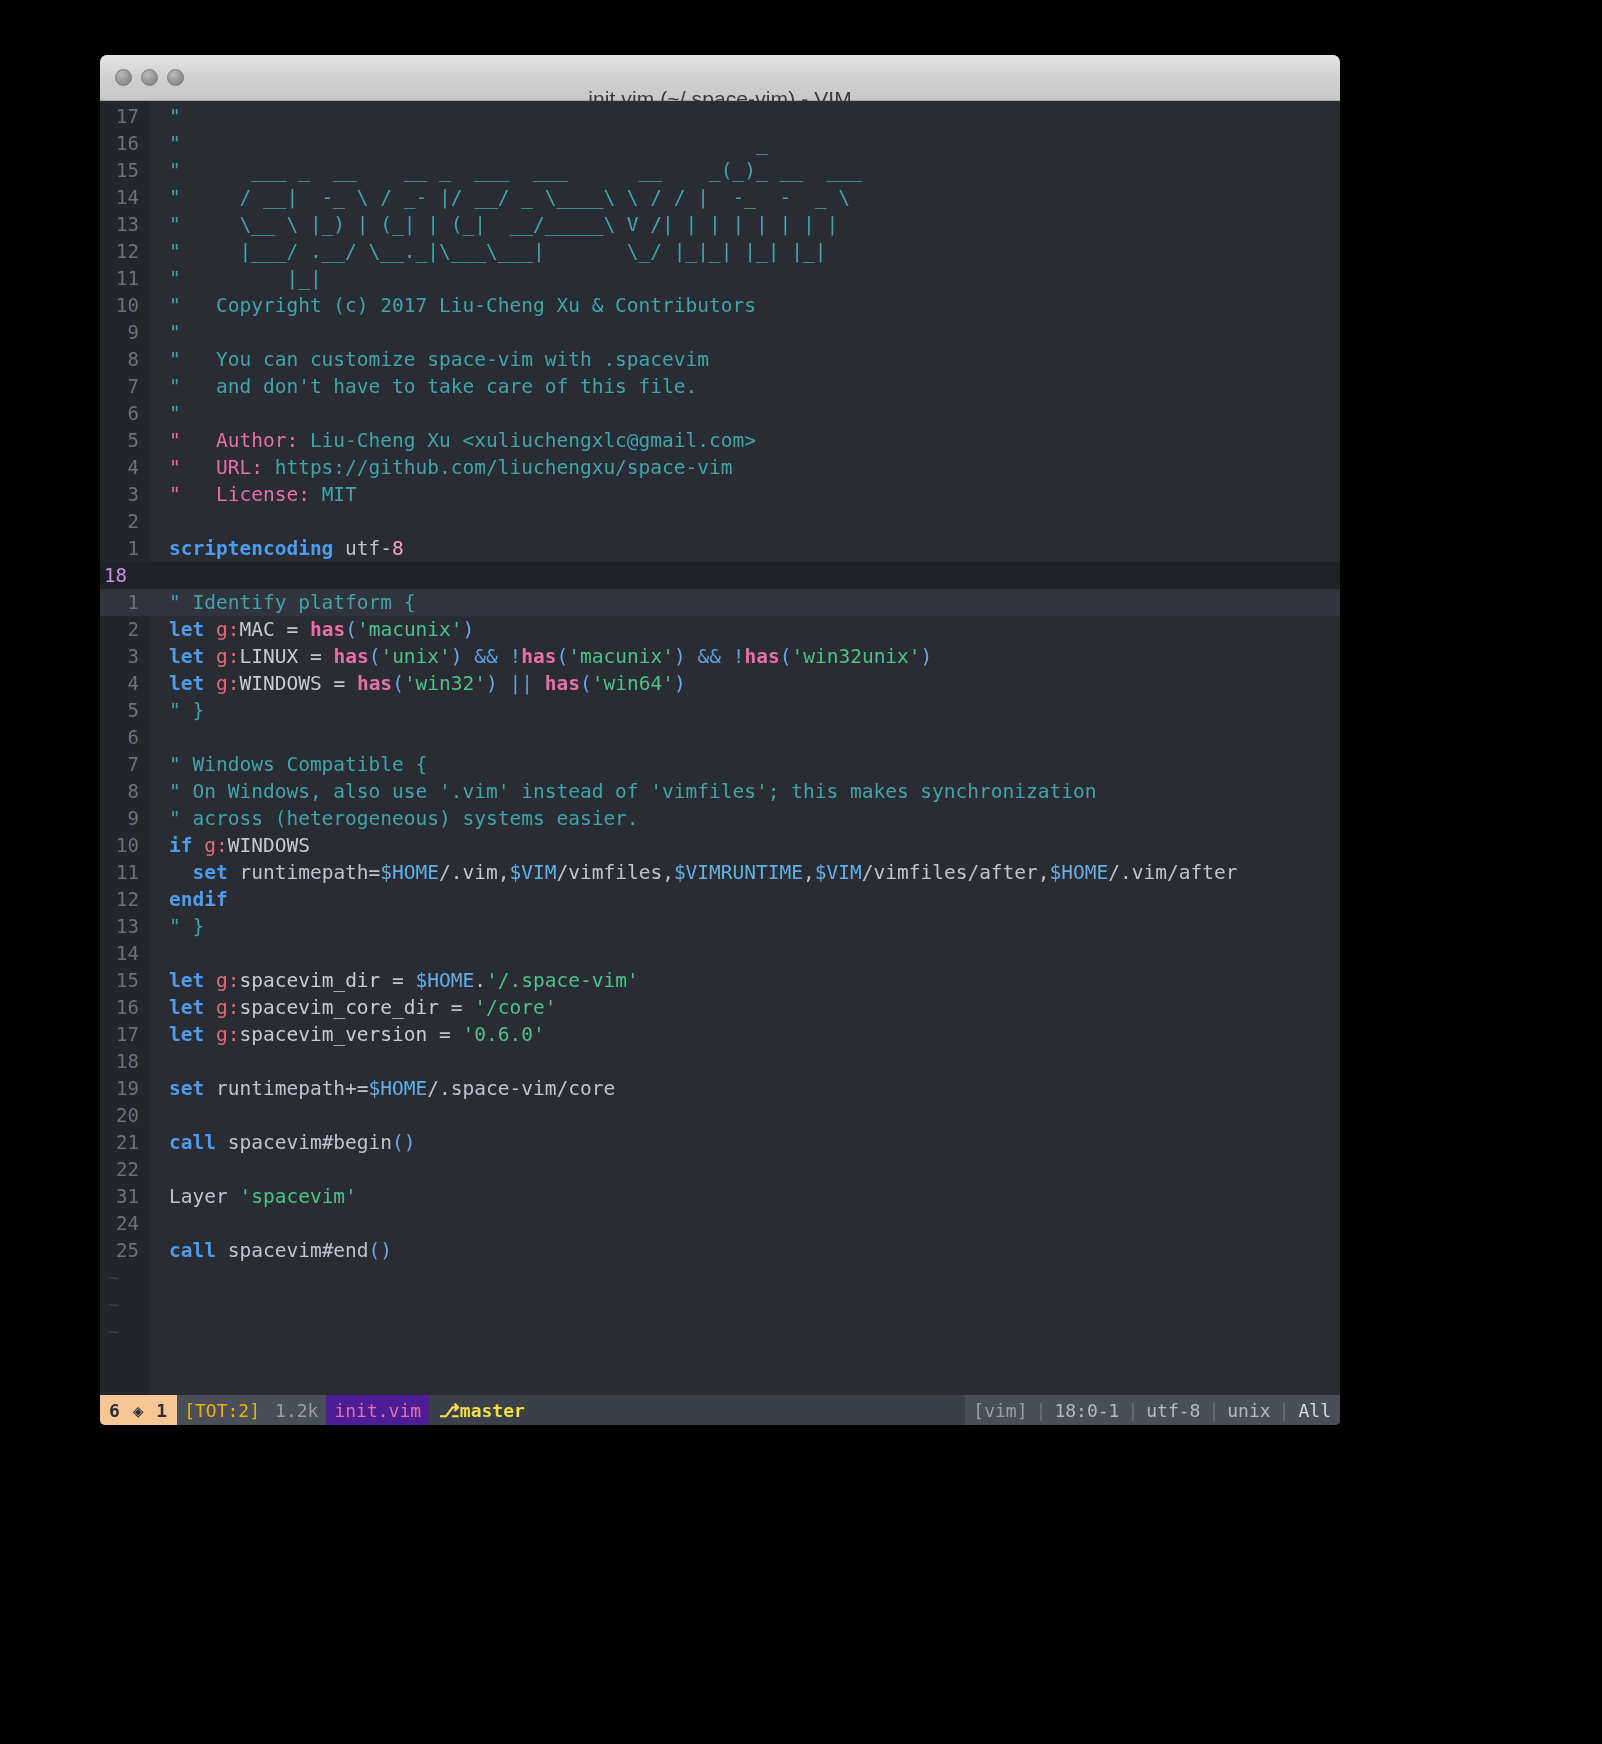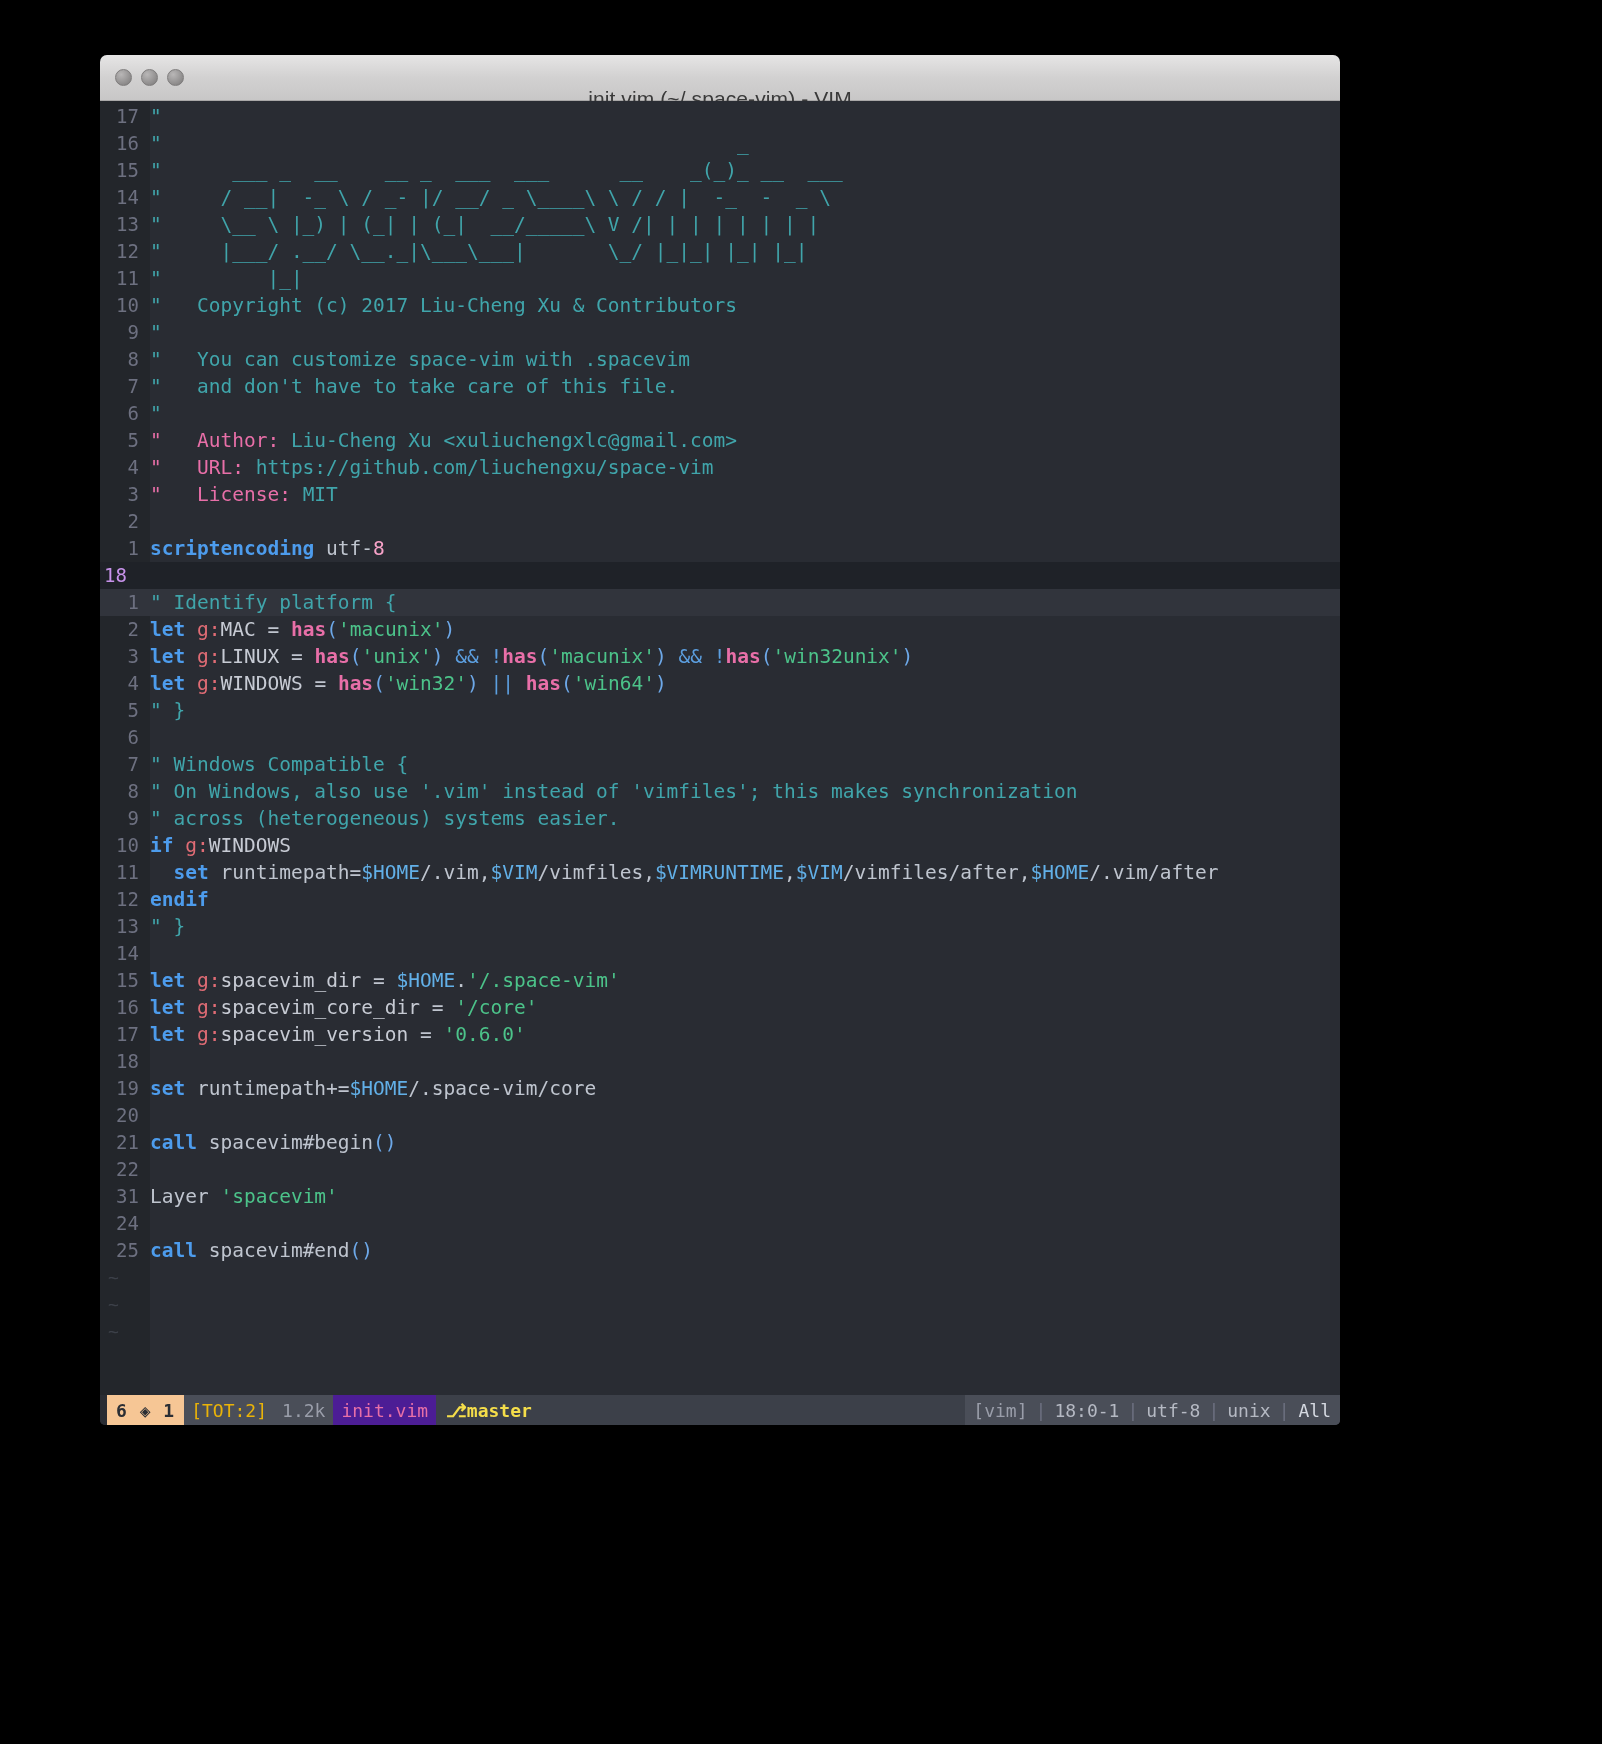--- a/index.html
+++ b/index.html
@@ -96,20 +96,21 @@
   }
 
   .line {
     position: relative;
     height: 27px;
     line-height: 27px;
     font-size: 19.5px;
     white-space: pre;
     display: flex;
     z-index: 2;
+    gap: 19px;
   }
   .lnum {
     width: 50px;
     min-width: 50px;
     text-align: right;
     padding-right: 11px;
     color: #6d7080;
     font-size: 19px;
     user-select: none;
   }
@@ -132,21 +133,20 @@
   .envv { color: #62b0e8; }           
 
   
   .statusline {
     height: 30px;
     display: flex;
     align-items: stretch;
     font-size: 18px;
     background: #3c4049;
     font-family: "DejaVu Sans Mono", monospace;
-    margin-left: 7px;
   }
   .sl-seg { display: flex; align-items: center; white-space: pre; }
   .sl-mode {
     background: #f6c695;
     color: #2b2e34;
     padding: 0 9px;
     font-weight: bold;
     letter-spacing: 1px;
   }
   .sl-tot { background: #4a4e58; color: #eab308; padding: 0 7px; }

